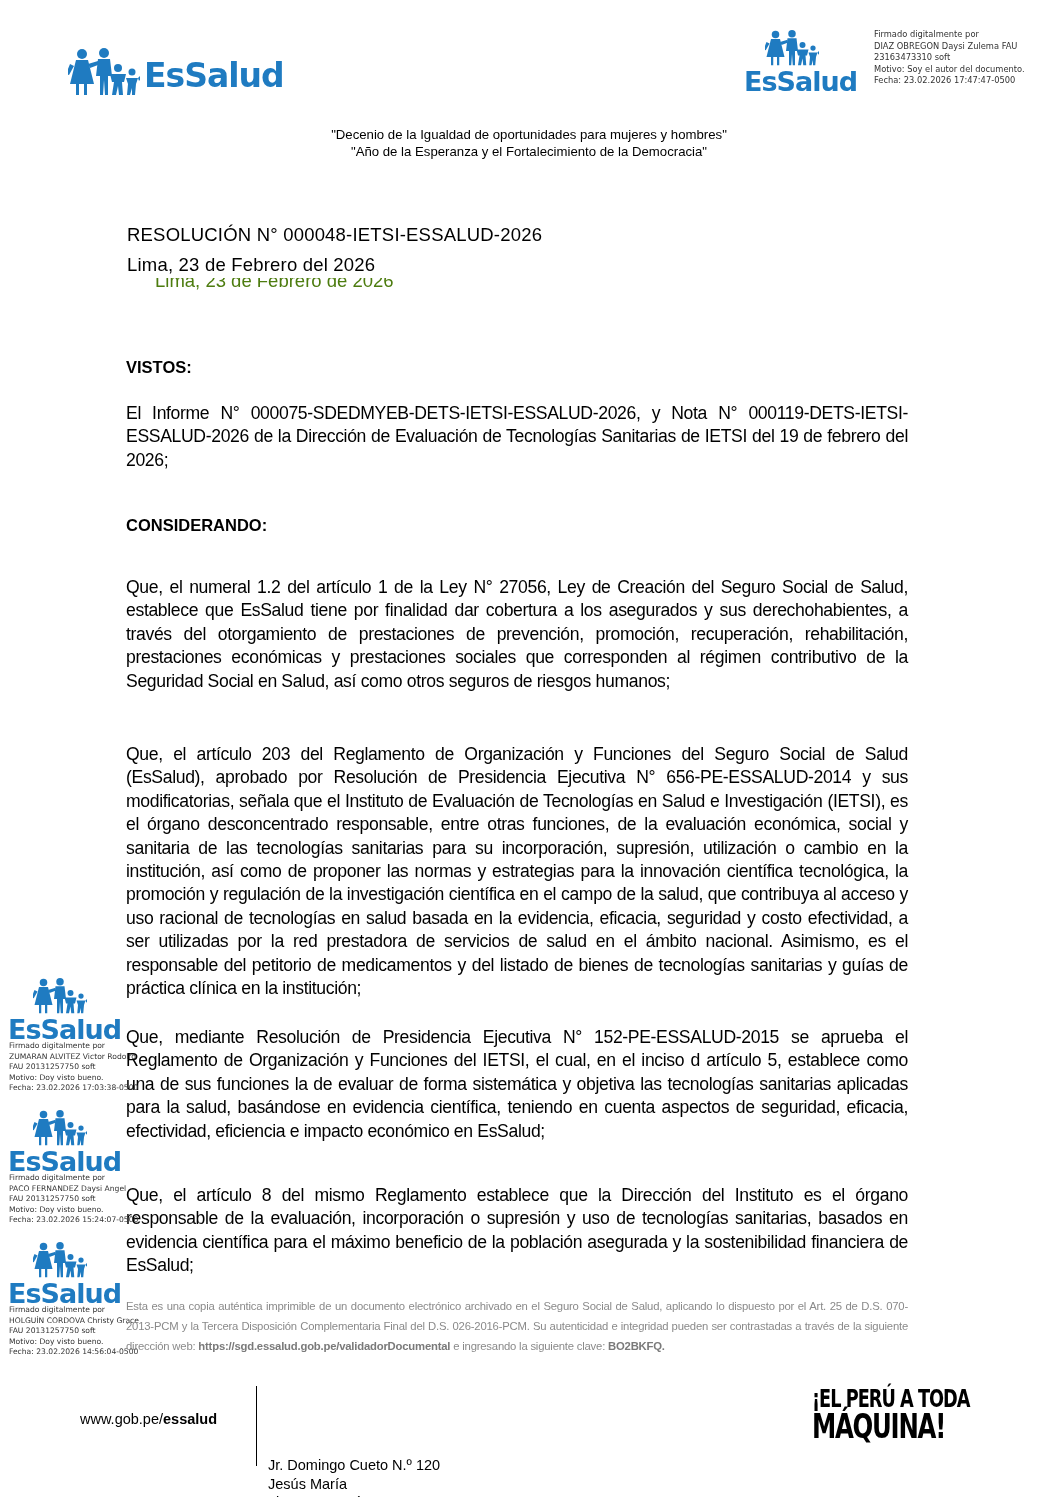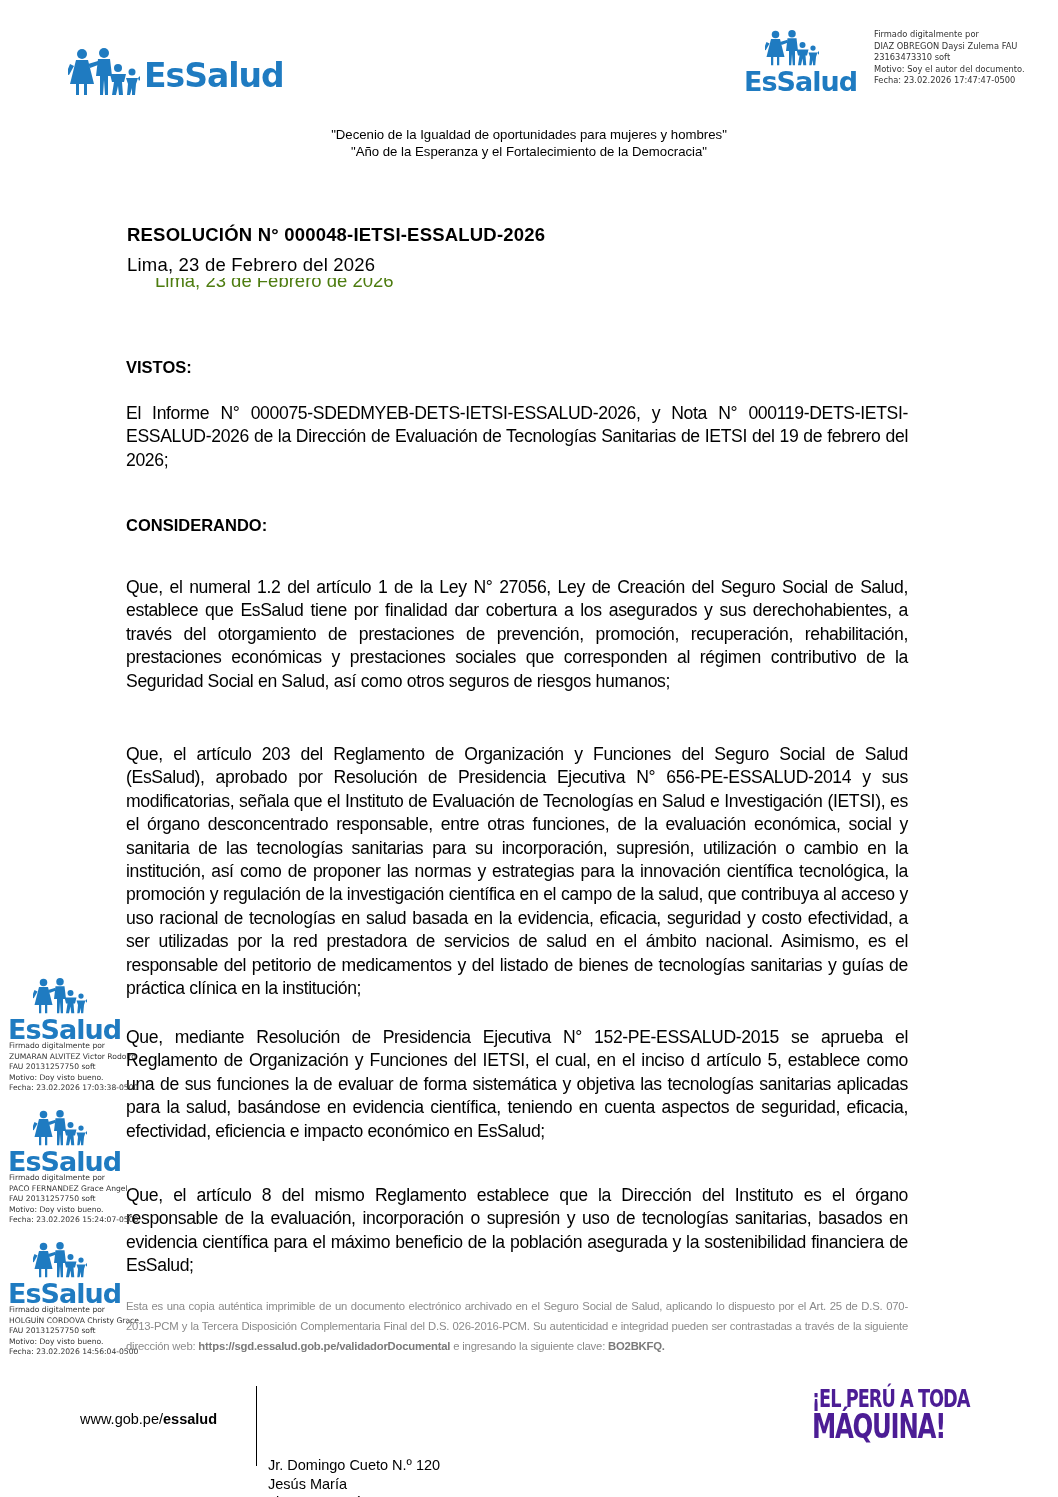--- a/index.html
+++ b/index.html
@@ -12,38 +12,38 @@
   .logo-main .mark { width: 72px; height: 48px; }
   .logo-main .word { font-size: 33px; letter-spacing: -1px; margin-left: 4px; line-height: 40px; }
   .logo-small { text-align: center; }
   .logo-small .mark { width: 54px; height: 40px; display: block; margin: 0 auto; }
   .logo-small .word { font-size: 27px; letter-spacing: -1px; line-height: 28px; display: block; }
 
   .sig-text { font-family: "DejaVu Sans", sans-serif; font-size: 8.3px; color: #333; line-height: 11.5px; white-space: nowrap; }
 
   .motto { left: 0; width: 1058px; top: 126px; text-align: center; font-size: 13.2px; line-height: 17px; }
 
-  .res-title { left: 127px; top: 224px; font-size: 18.5px; font-weight: bold; letter-spacing: 0.2px; }
+  .res-title { left: 127px; top: 224px; font-size: 18.5px; font-weight: normal; letter-spacing: 0.2px; }
   .res-date { left: 127px; top: 254px; font-size: 18.5px; font-weight: normal; letter-spacing: 0.2px; }
   .res-date-ghost { left: 127px; top: 278px; font-size: 18.5px; height: 12px; overflow: hidden; color: #4d7c0f; margin-left: 28px; }
   .res-date-ghost span { position: relative; top: -8px; }
 
   .heading { left: 126px; font-size: 16.5px; font-weight: bold; }
   .para { left: 126px; width: 782px; font-size: 17.6px; line-height: 23.4px; text-align: justify; letter-spacing: -0.35px; }
   .para p { margin: 0; }
 
   .notice { left: 126px; top: 1296px; width: 782px; font-family: Liberation Sans, sans-serif; font-size: 11.3px; line-height: 20px; color: #8a8a8a; text-align: justify; letter-spacing: -0.2px; }
   .notice b { color: #7a7a7a; }
 
   .footer-web { left: 80px; top: 1411px; font-size: 14.5px; }
   .footer-web b { font-weight: bold; }
   .footer-divider { left: 256px; top: 1386px; width: 1px; height: 80px; background: #000; }
   .footer-addr { left: 268px; top: 1456px; font-size: 14.5px; line-height: 18.5px; }
 
-  .slogan { left: 812px; top: 1385px; color: #4c1d95; font-family: "DejaVu Sans", sans-serif; font-weight: bold; font-stretch: condensed; line-height: 28px; }
+  .slogan { left: 812px; top: 1385px; color: #000000; font-family: "DejaVu Sans", sans-serif; font-weight: bold; font-stretch: condensed; line-height: 28px; }
   .slogan .l1 { font-size: 24px; letter-spacing: -1.2px; display: block; transform: scaleX(0.82); transform-origin: left; }
   .slogan .l2 { font-size: 33px; letter-spacing: -1.5px; display: block; transform: scaleX(0.82); transform-origin: left; }
 </style>
 </head>
 <body>
 
 <svg width="0" height="0" style="position:absolute">
   <defs>
     <symbol id="family" viewBox="0 0 72 48">
       <g fill="#1f7bc1">
@@ -129,21 +129,21 @@
 </div>
 
 <div class="abs logo logo-small" style="left:8px; top:1108px; width:104px;">
   <svg class="mark">
       <use href="#family"></use>
     </svg>
   <span class="word">EsSalud</span>
 </div>
 <div class="abs sig-text" style="left:9px; top:1173px; font-size:7.6px; line-height:10.6px;">
   <div>Firmado digitalmente por</div>
-  <div>PACO FERNANDEZ Grace Angel</div>
+  <div>PACO FERNANDEZ Daysi Angel</div>
   <div>FAU 20131257750 soft</div>
   <div>Motivo: Doy visto bueno.</div>
   <div>Fecha: 23.02.2026 15:24:07-0500</div>
 </div>
 
 <div class="abs logo logo-small" style="left:8px; top:1240px; width:104px;">
   <svg class="mark">
       <use href="#family"></use>
     </svg>
   <span class="word">EsSalud</span>

